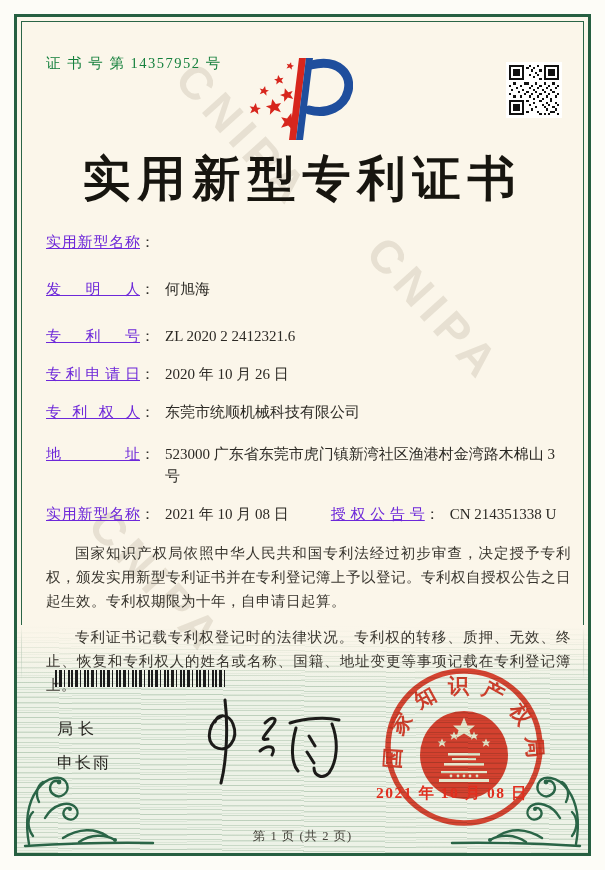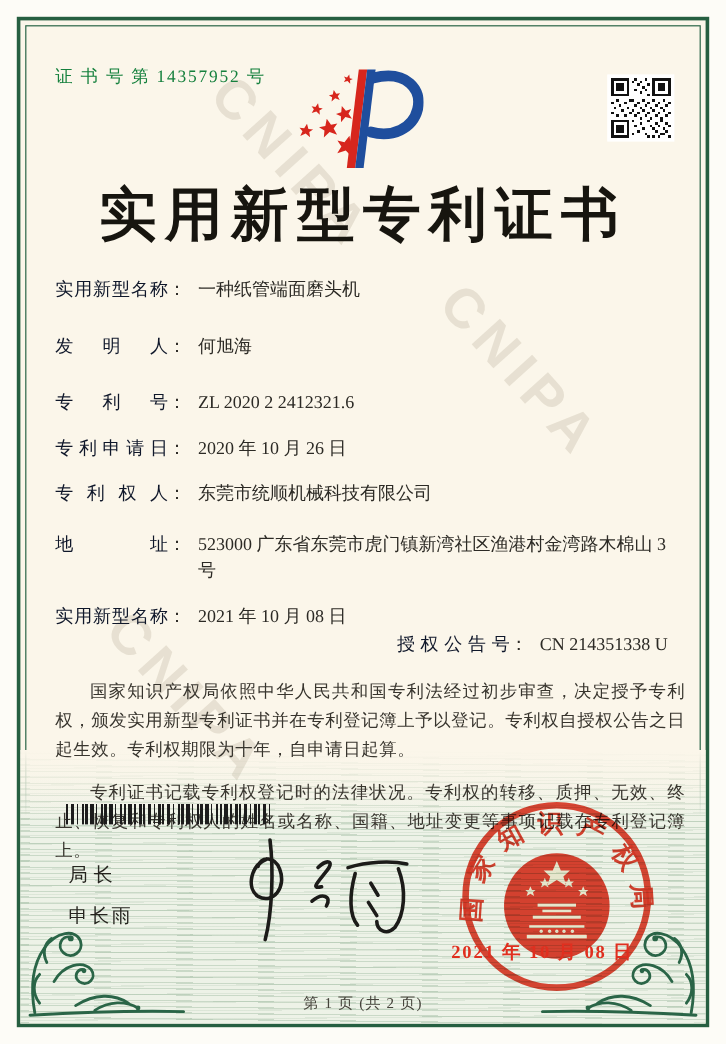--- a/index.html
+++ b/index.html
@@ -29,25 +29,25 @@
   .title{
     position:absolute;left:0;right:0;top:147px;text-align:center;
     font-size:48px;font-weight:bold;letter-spacing:7px;color:#17150f;
   }
   .fields{position:absolute;left:46px;right:34px;top:231px;font-size:15px;line-height:22px;}
   .frow{display:flex;margin-bottom:16px;}
   .frow.gap-lg{margin-bottom:25px;}
   .frow.gap-md{margin-bottom:20px;}
   .flabel{
     display:inline-block;width:94px;flex:0 0 94px;
-    text-align:justify;text-align-last:justify;text-justify:inter-character;color:#0f172a;
+    text-align:justify;text-align-last:justify;text-justify:inter-character;color:#6d28d9;text-decoration:underline;
   }
   .fvalue{margin-left:10px;color:#2c2a25;}
   .fvalue.addr{max-width:402px;}
-  .grant-right{margin-left:42px;display:flex;margin-top:24px;}
+  .grant-right{margin-left:42px;display:flex;}
   .paras{margin-top:12px;font-size:14.5px;line-height:24px;letter-spacing:0.5px;
     text-align:justify;color:#38352e;}
   .paras p{margin:12px 0 6px 0;text-indent:2em;}
   .barcode{
     position:absolute;left:55px;top:670px;width:172px;height:17px;
     background:repeating-linear-gradient(90deg,
       #1c1c1c 0 2px, transparent 2px 4px,
       #1c1c1c 4px 7px, transparent 7px 9px,
       #1c1c1c 9px 10px, transparent 10px 13px,
       #1c1c1c 13px 15px, transparent 15px 16px);
@@ -160,21 +160,20 @@
          M9,17h1v1h-1z M10,19h1v1h-1z M11,21h1v1h-1z M12,18h1v1h-1z M13,20h1v1h-1z M14,22h1v1h-1z M15,17h1v1h-1z M16,19h1v1h-1z M9,22h1v1h-1z M15,23h1v1h-1z"></path>
     </g>
   </svg>
 
   <div class="title">实用新型专利证书</div>
 
   <div class="fields">
     <div class="frow gap-lg">
       <span class="flabel">实用新型名称</span>
         <span>：</span>
-      <span class="fvalue">一种纸管端面磨头机</span>
     </div>
     <div class="frow gap-lg">
       <span class="flabel">发明人</span>
         <span>：</span>
       <span class="fvalue">何旭海</span>
     </div>
     <div class="frow">
       <span class="flabel">专利号</span>
         <span>：</span>
       <span class="fvalue">ZL 2020 2 2412321.6</span>

